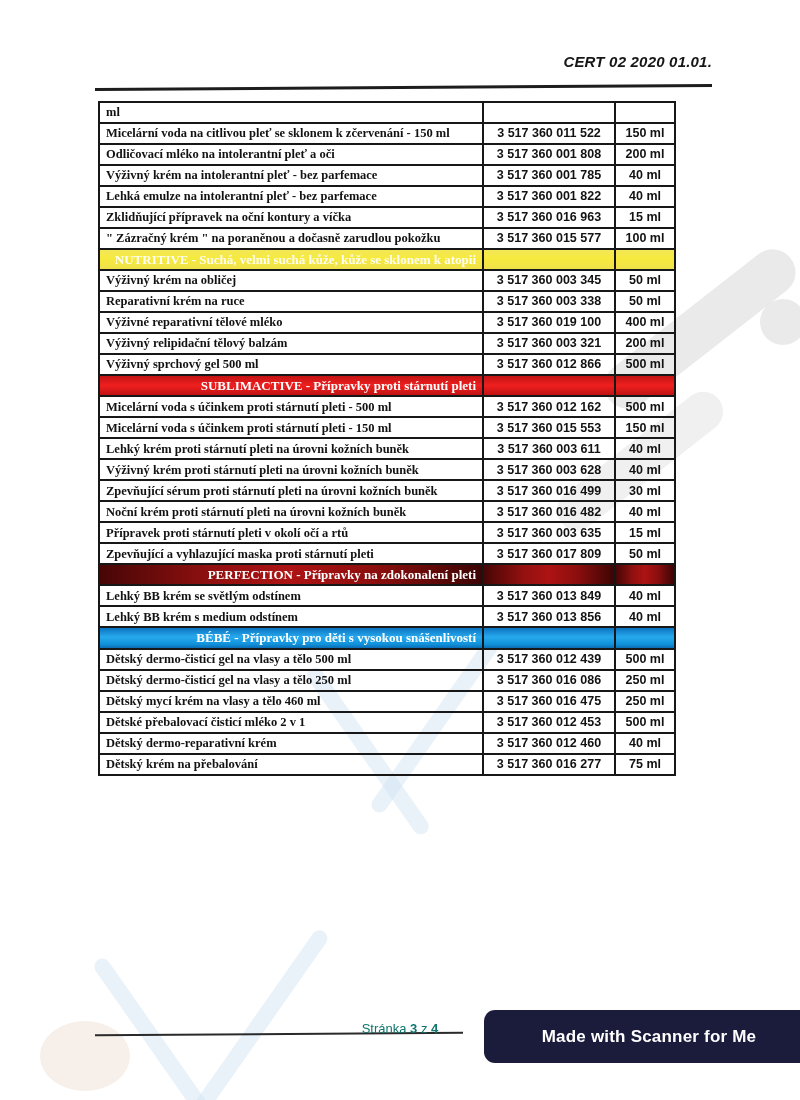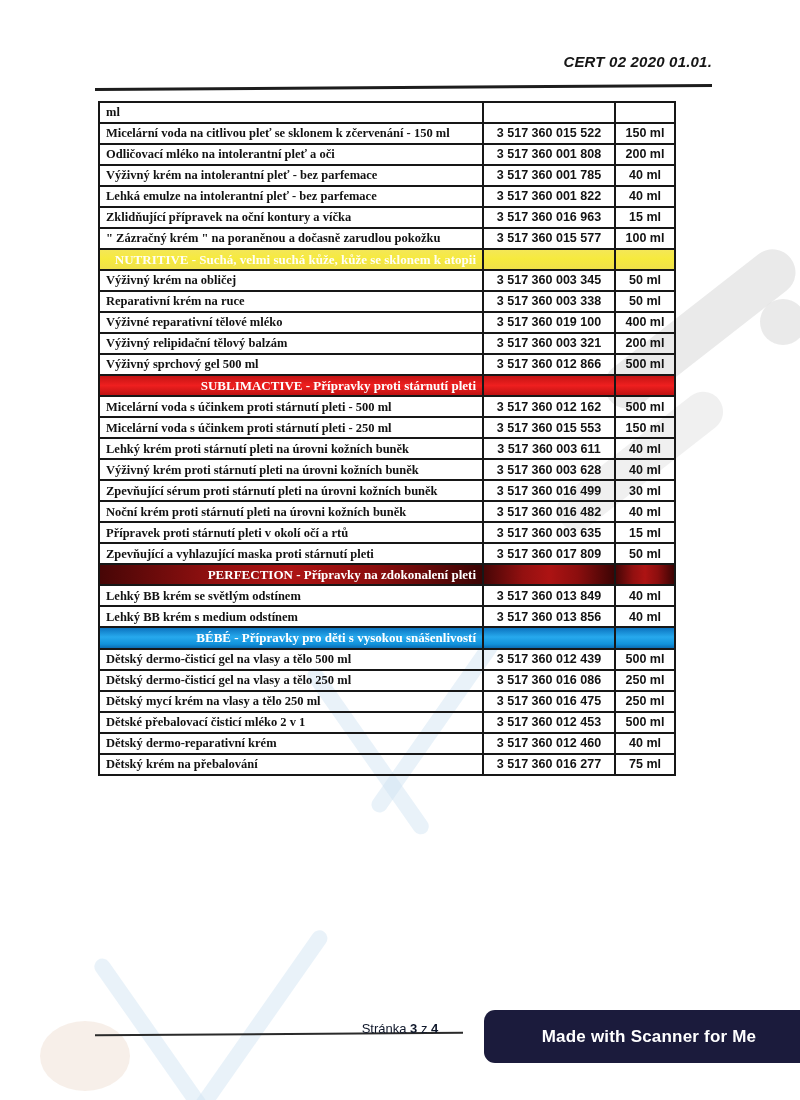--- a/index.html
+++ b/index.html
@@ -43,21 +43,21 @@
   tr.section td{color:#ffffff;font-weight:700;font-size:13px;text-align:right;}
   tr.nutritive td{background:linear-gradient(180deg,#f4e757 0%,#f6ea3e 45%,#efe14a 100%);}
   tr.nutritive td.name{color:#fffef5;}
   tr.sublimactive td{background:linear-gradient(180deg,#c41414 0%,#ef1f1f 50%,#c01212 100%);padding-left:16px;}
   tr.perfection td{background:linear-gradient(90deg,#470606 0%,#931010 30%,#ad1313 50%,#8c0e0e 72%,#3c0404 100%);}
   tr.bebe td{background:linear-gradient(180deg,#0c74c0 0%,#27a9ed 45%,#1193dc 80%,#0b6db4 100%);}
 
   .footrule{position:absolute;left:95px;top:1022px;width:368px;height:2px;
     background:#2a2a2a;transform:rotate(-.4deg);}
   .pageinfo{position:absolute;left:340px;top:1010px;width:120px;text-align:center;
-    font-size:13px;color:#0f172a;}
+    font-size:13px;color:#0f766e;}
   .pageinfo b{font-weight:700;}
   .scan-badge{
     position:absolute;left:484px;top:999px;width:330px;height:53px;
     background:#1b1b3c;border-radius:11px;display:flex;align-items:center;
     justify-content:center;color:#fff;font-size:17px;font-weight:600;
     letter-spacing:.2px;
   }
 </style>
 </head>
 <body>
@@ -78,21 +78,21 @@
 
   <table class="products">
     <tbody>
         <tr>
           <td class="name">ml</td>
           <td class="ean"></td>
           <td class="vol"></td>
         </tr>
         <tr>
           <td class="name">Micelární voda na citlivou pleť se sklonem k zčervenání - 150 ml</td>
-          <td class="ean">3 517 360 015 522</td>
+          <td class="ean">3 517 360 011 522</td>
           <td class="vol">150 ml</td>
         </tr>
         <tr>
           <td class="name">Odličovací mléko na intolerantní pleť a oči</td>
           <td class="ean">3 517 360 001 808</td>
           <td class="vol">200 ml</td>
         </tr>
         <tr>
           <td class="name">Výživný krém na intolerantní pleť - bez parfemace</td>
           <td class="ean">3 517 360 001 785</td>
@@ -147,21 +147,21 @@
           <td class="name">SUBLIMACTIVE - Přípravky proti stárnutí pleti</td>
           <td class="ean"></td>
           <td class="vol"></td>
         </tr>
         <tr>
           <td class="name">Micelární voda s účinkem proti stárnutí pleti - 500 ml</td>
           <td class="ean">3 517 360 012 162</td>
           <td class="vol">500 ml</td>
         </tr>
         <tr>
-          <td class="name">Micelární voda s účinkem proti stárnutí pleti - 250 ml</td>
+          <td class="name">Micelární voda s účinkem proti stárnutí pleti - 150 ml</td>
           <td class="ean">3 517 360 015 553</td>
           <td class="vol">150 ml</td>
         </tr>
         <tr>
           <td class="name">Lehký krém proti stárnutí pleti na úrovni kožních buněk</td>
           <td class="ean">3 517 360 003 611</td>
           <td class="vol">40 ml</td>
         </tr>
         <tr>
           <td class="name">Výživný krém proti stárnutí pleti na úrovni kožních buněk</td>
@@ -212,21 +212,21 @@
           <td class="name">Dětský dermo-čisticí gel na vlasy a tělo 500 ml</td>
           <td class="ean">3 517 360 012 439</td>
           <td class="vol">500 ml</td>
         </tr>
         <tr>
           <td class="name">Dětský dermo-čisticí gel na vlasy a tělo 250 ml</td>
           <td class="ean">3 517 360 016 086</td>
           <td class="vol">250 ml</td>
         </tr>
         <tr>
-          <td class="name">Dětský mycí krém na vlasy a tělo 250 ml</td>
+          <td class="name">Dětský mycí krém na vlasy a tělo 460 ml</td>
           <td class="ean">3 517 360 016 475</td>
           <td class="vol">250 ml</td>
         </tr>
         <tr>
           <td class="name">Dětské přebalovací čisticí mléko 2 v 1</td>
           <td class="ean">3 517 360 012 453</td>
           <td class="vol">500 ml</td>
         </tr>
         <tr>
           <td class="name">Dětský dermo-reparativní krém</td>

